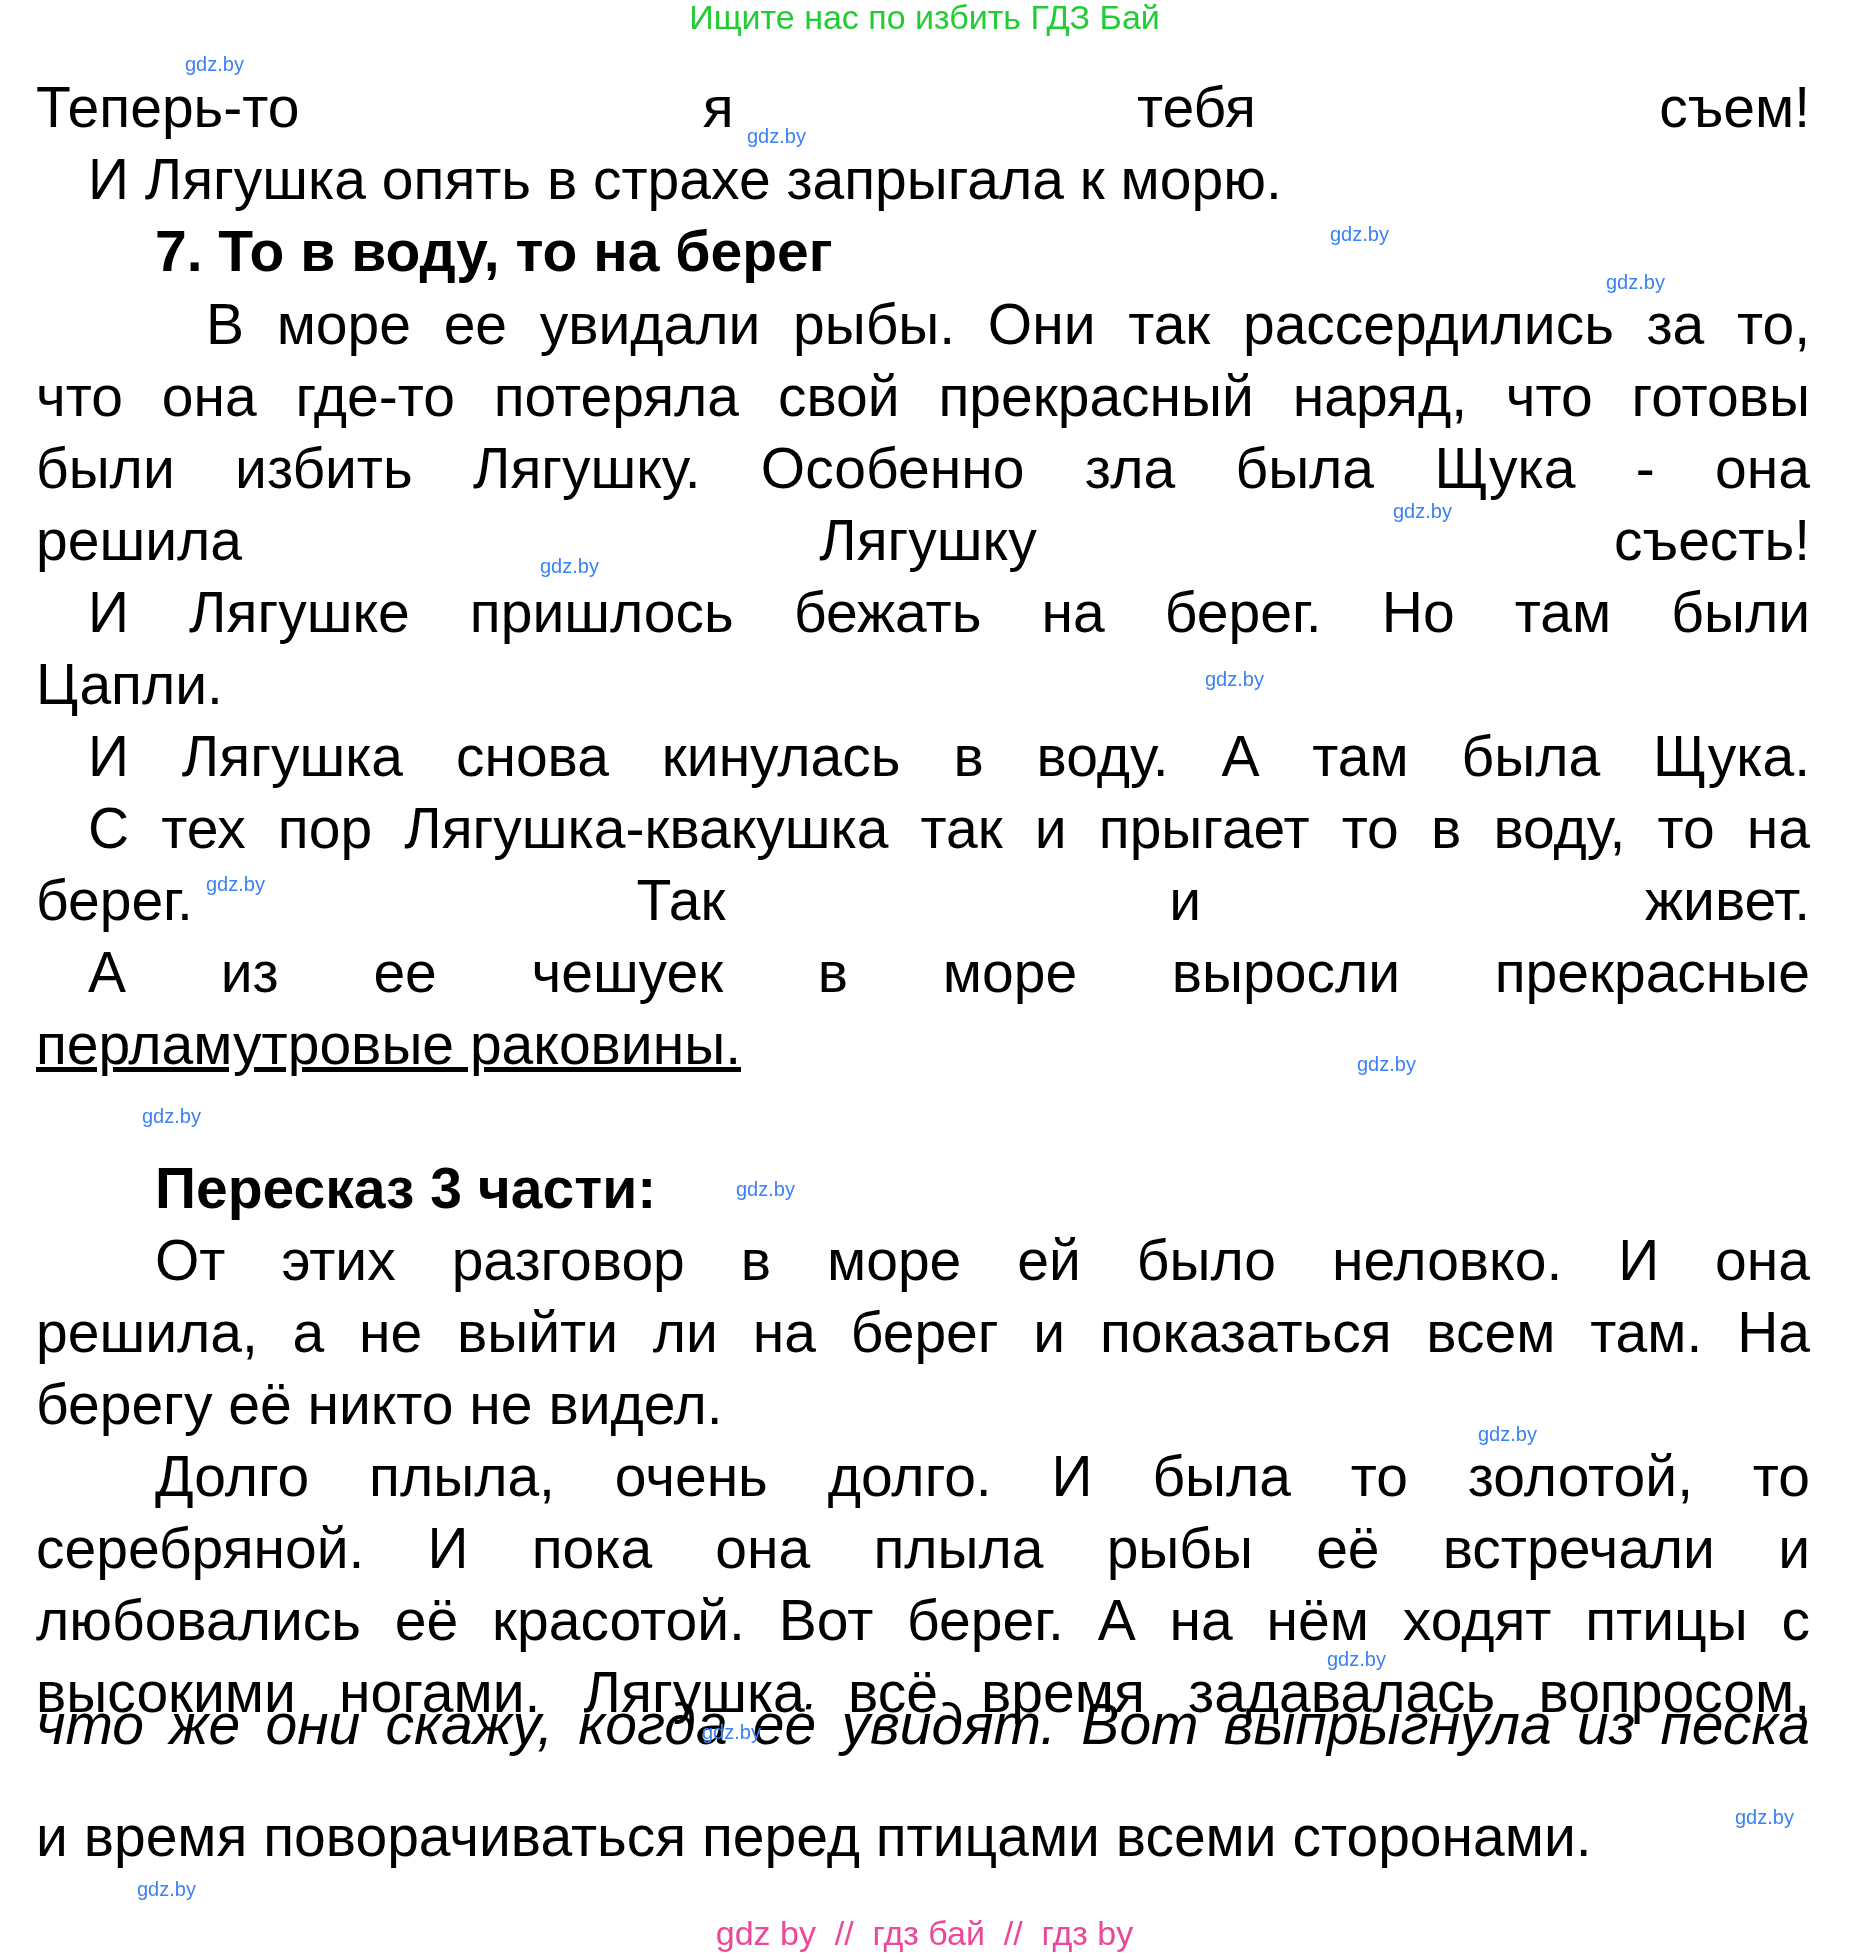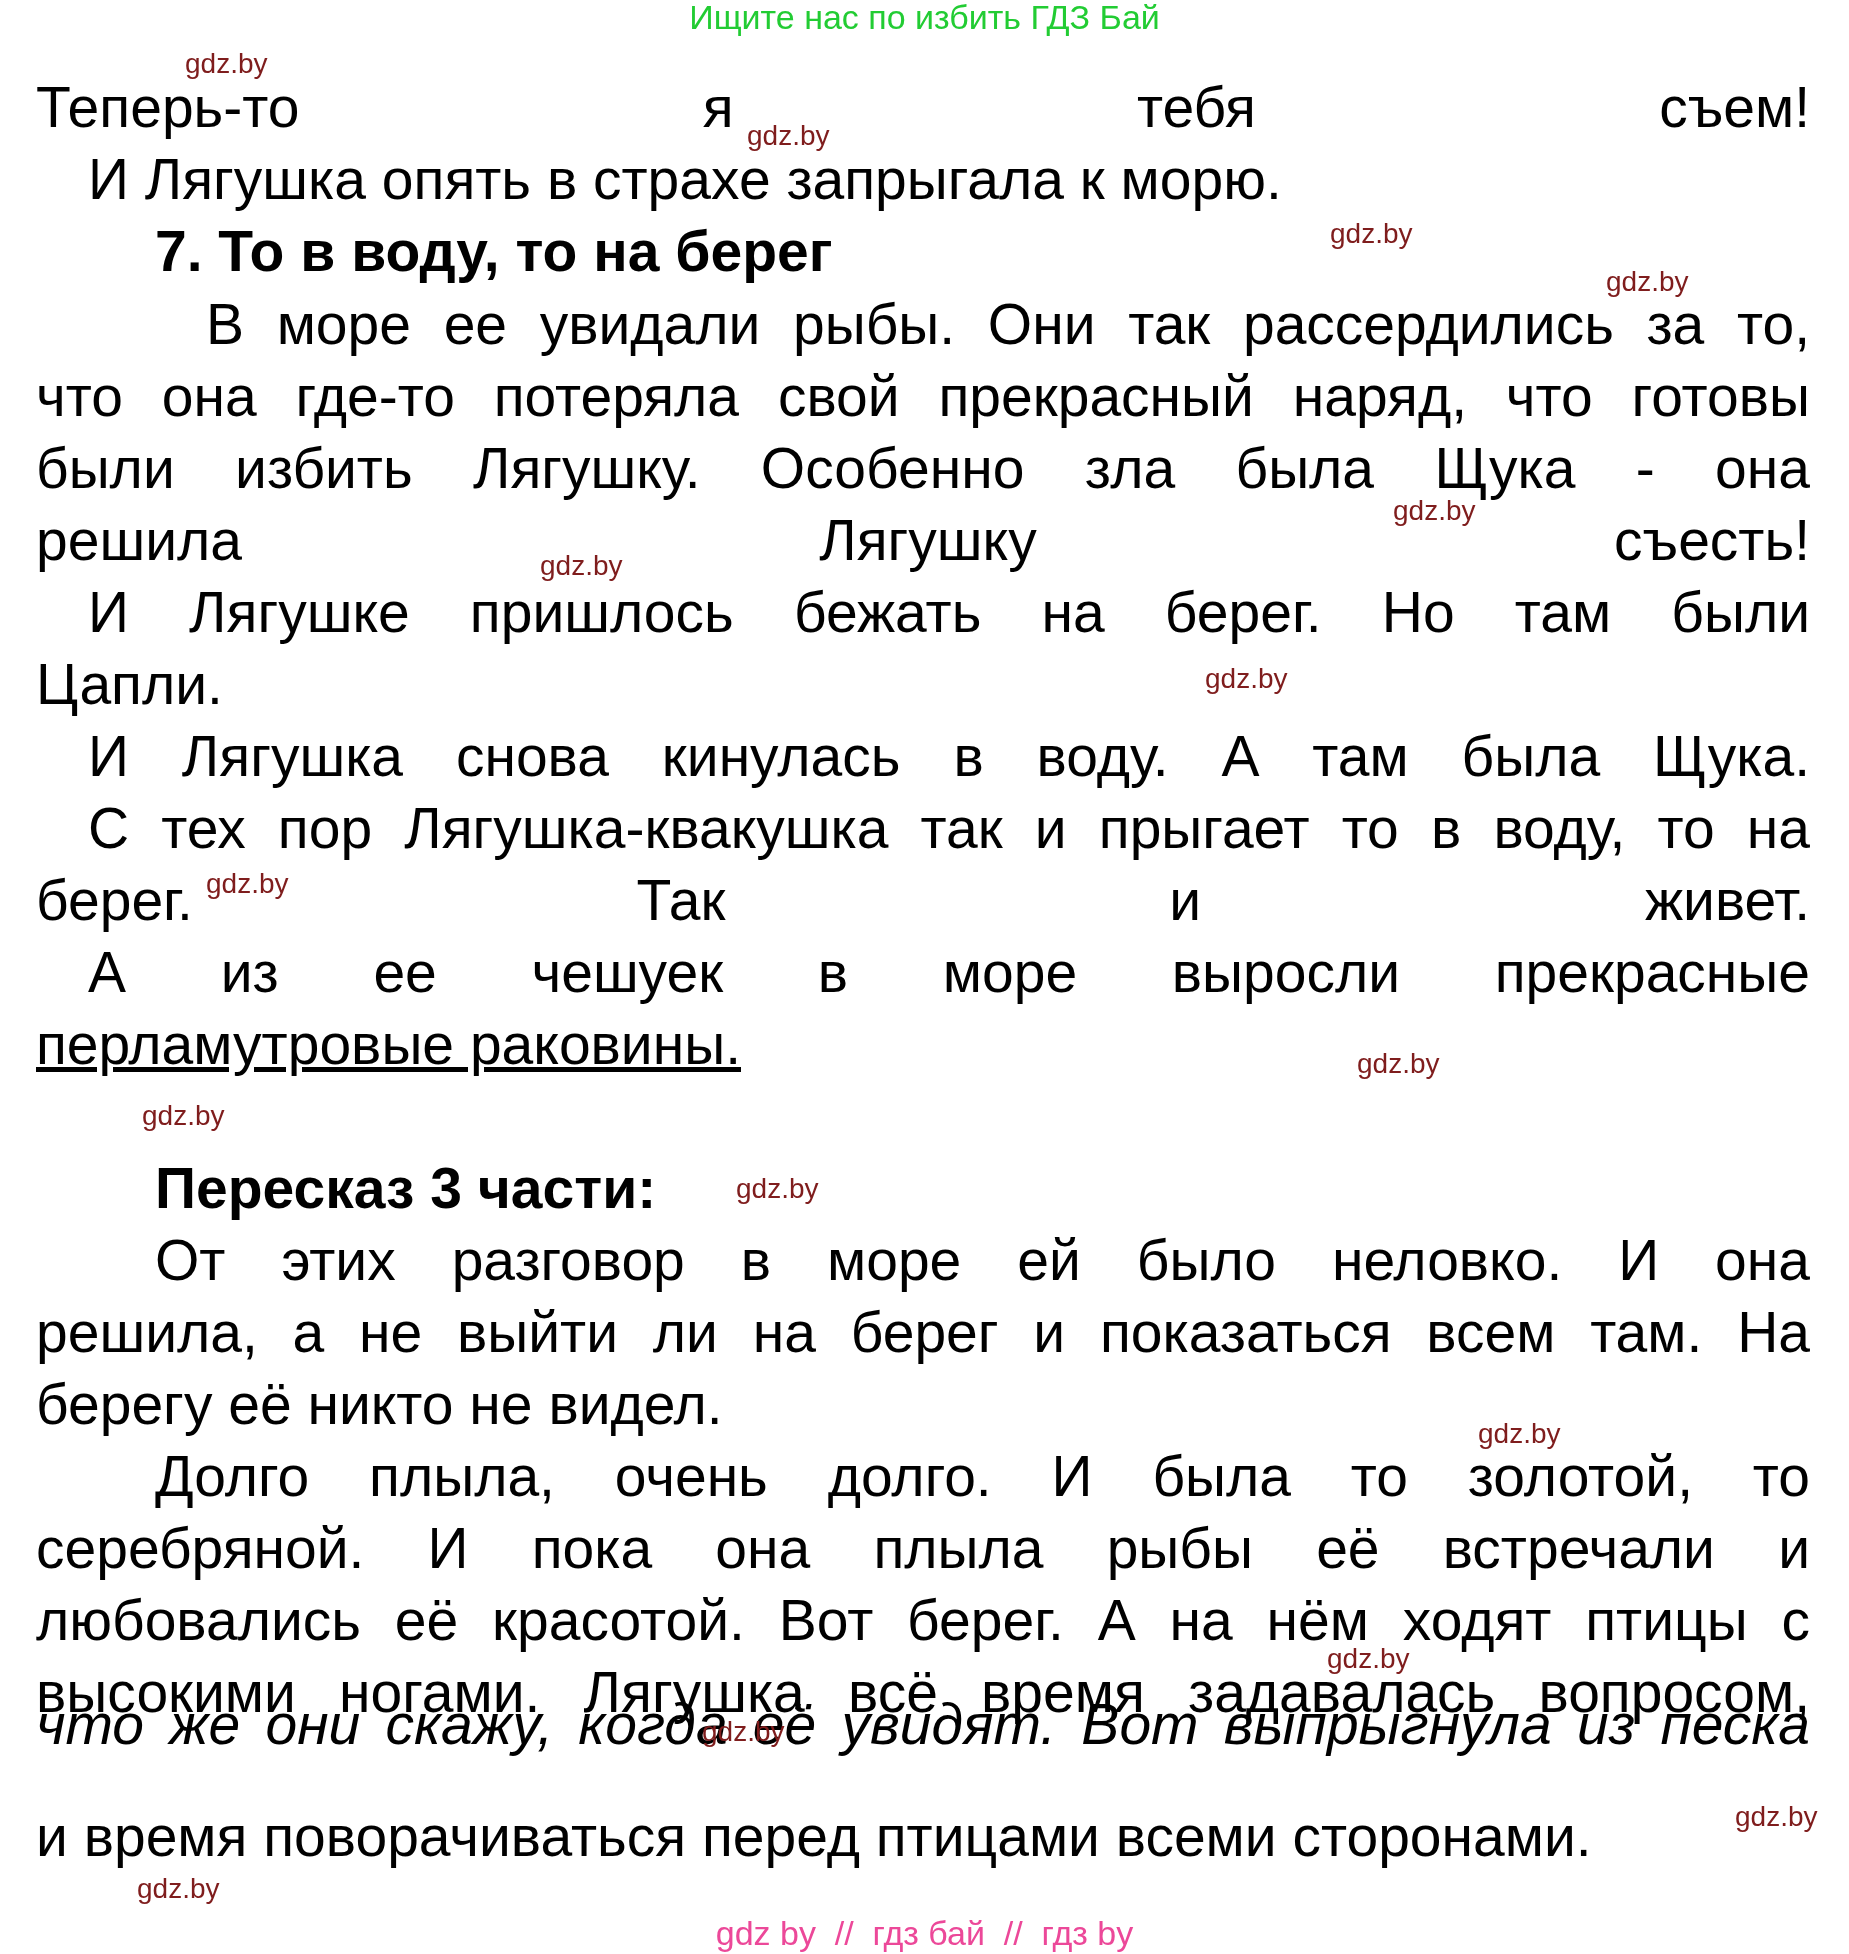--- a/index.html
+++ b/index.html
@@ -5,21 +5,21 @@
   html, body { margin:0; padding:0; background:#ffffff; }
   body { width:1849px; height:1954px; position:relative; overflow:hidden;
          font-family:"Liberation Sans", sans-serif; color:#000; }
   .hdr { position:absolute; left:0; width:1849px; top:0; text-align:center;
          font-size:34px; line-height:34px; color:#22cc33; }
   .ftr { position:absolute; left:0; width:1849px; top:1916px; text-align:center;
          font-size:34px; line-height:34px; color:#ec4899; }
   .ln { position:absolute; font-size:57px; line-height:57px; white-space:nowrap; height:57px; }
   .j  { left:36px; width:1774px; text-align:justify; text-align-last:justify; }
   .h  { font-weight:bold; }
-  .wm { position:absolute; font-size:28px; line-height:28px; color:#7f1d1d; white-space:nowrap; }
+  .wm { position:absolute; font-size:20px; line-height:28px; color:#3b82f6; white-space:nowrap; }
 </style>
 </head>
 <body>
 
 <div class="hdr">Ищите нас по избить ГДЗ Бай</div>
 
 <div class="ln j" style="top:79px;">Теперь-то я тебя съем!</div>
 <div class="ln" style="top:151px; left:88px;">И Лягушка опять в страхе запрыгала к морю.</div>
 
 <div class="ln h" style="top:223px; left:155px;">7. То в воду, то на берег</div>

